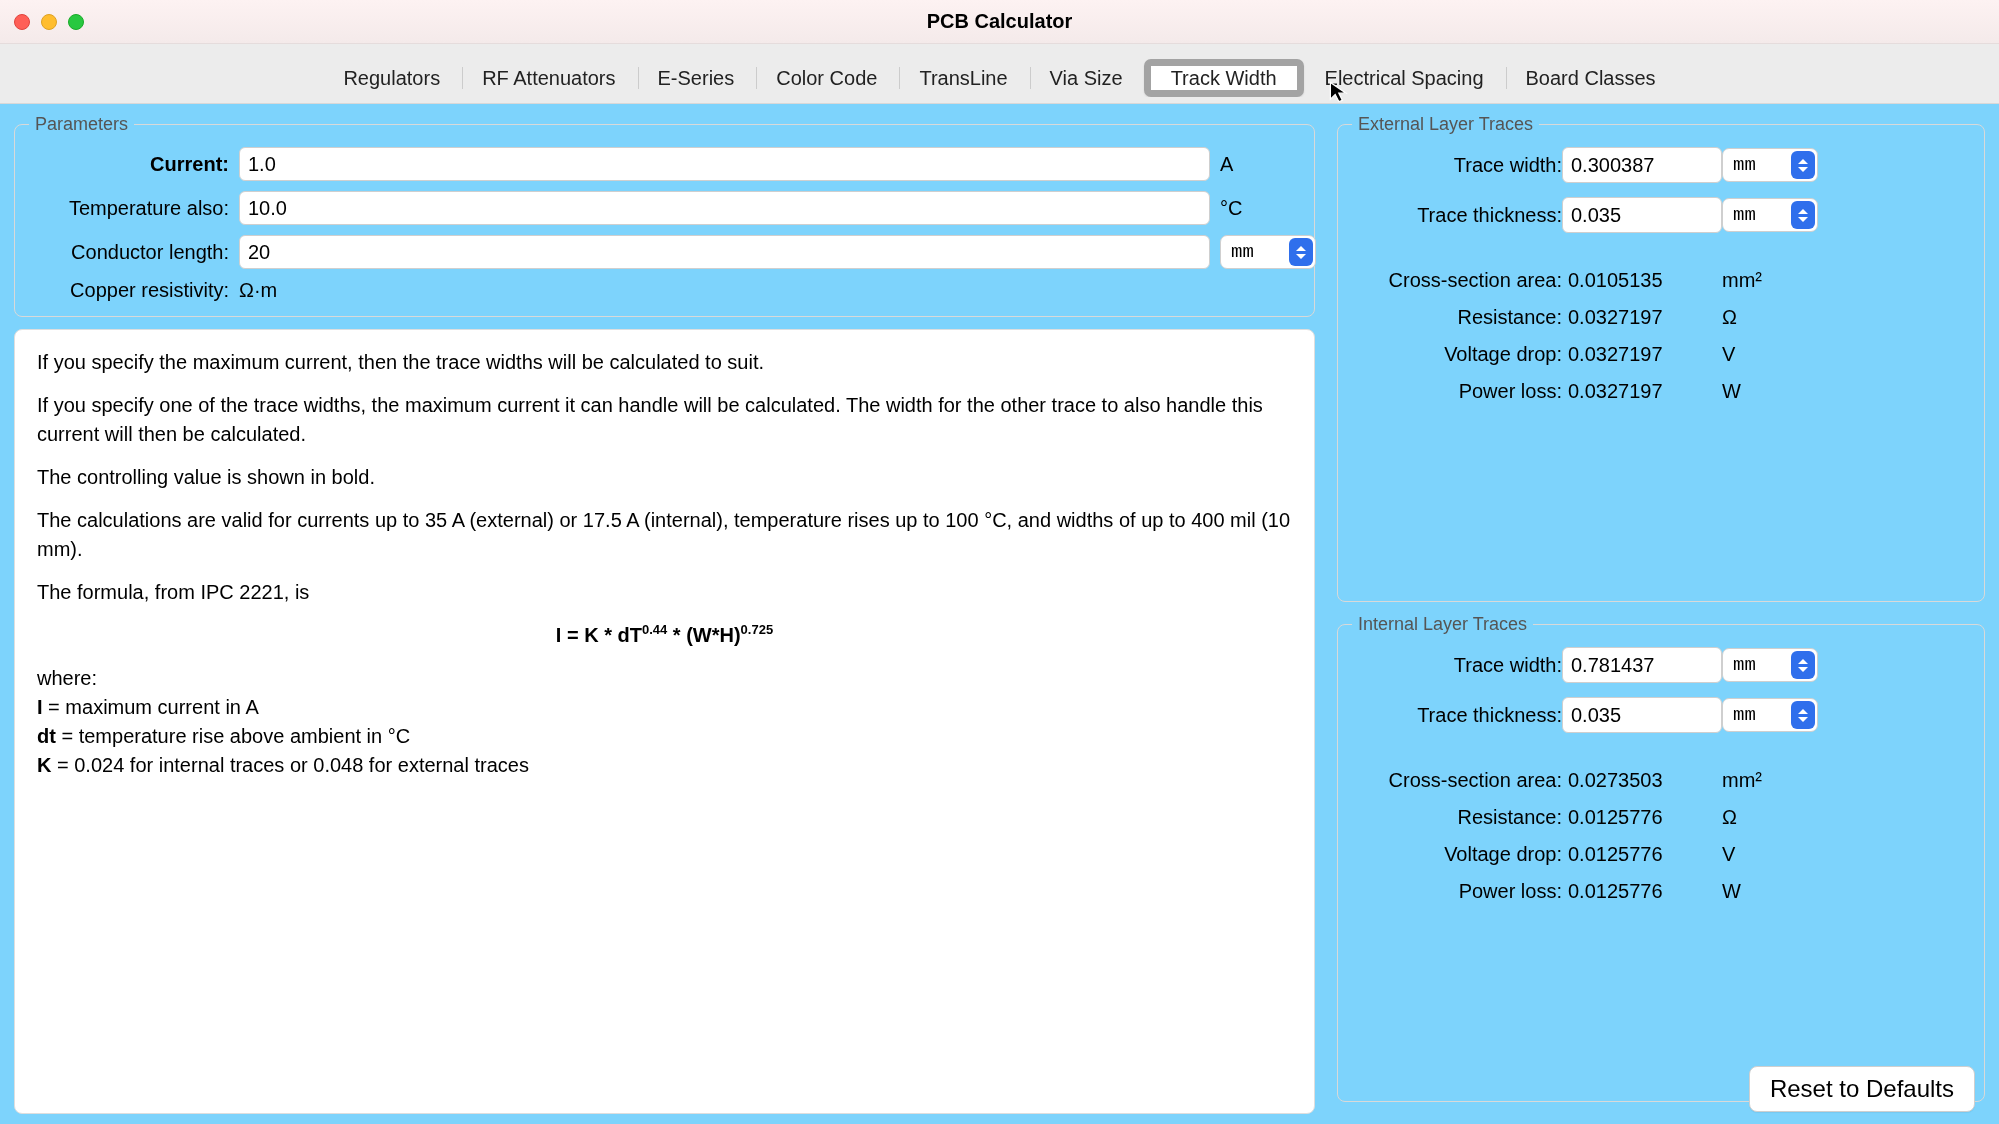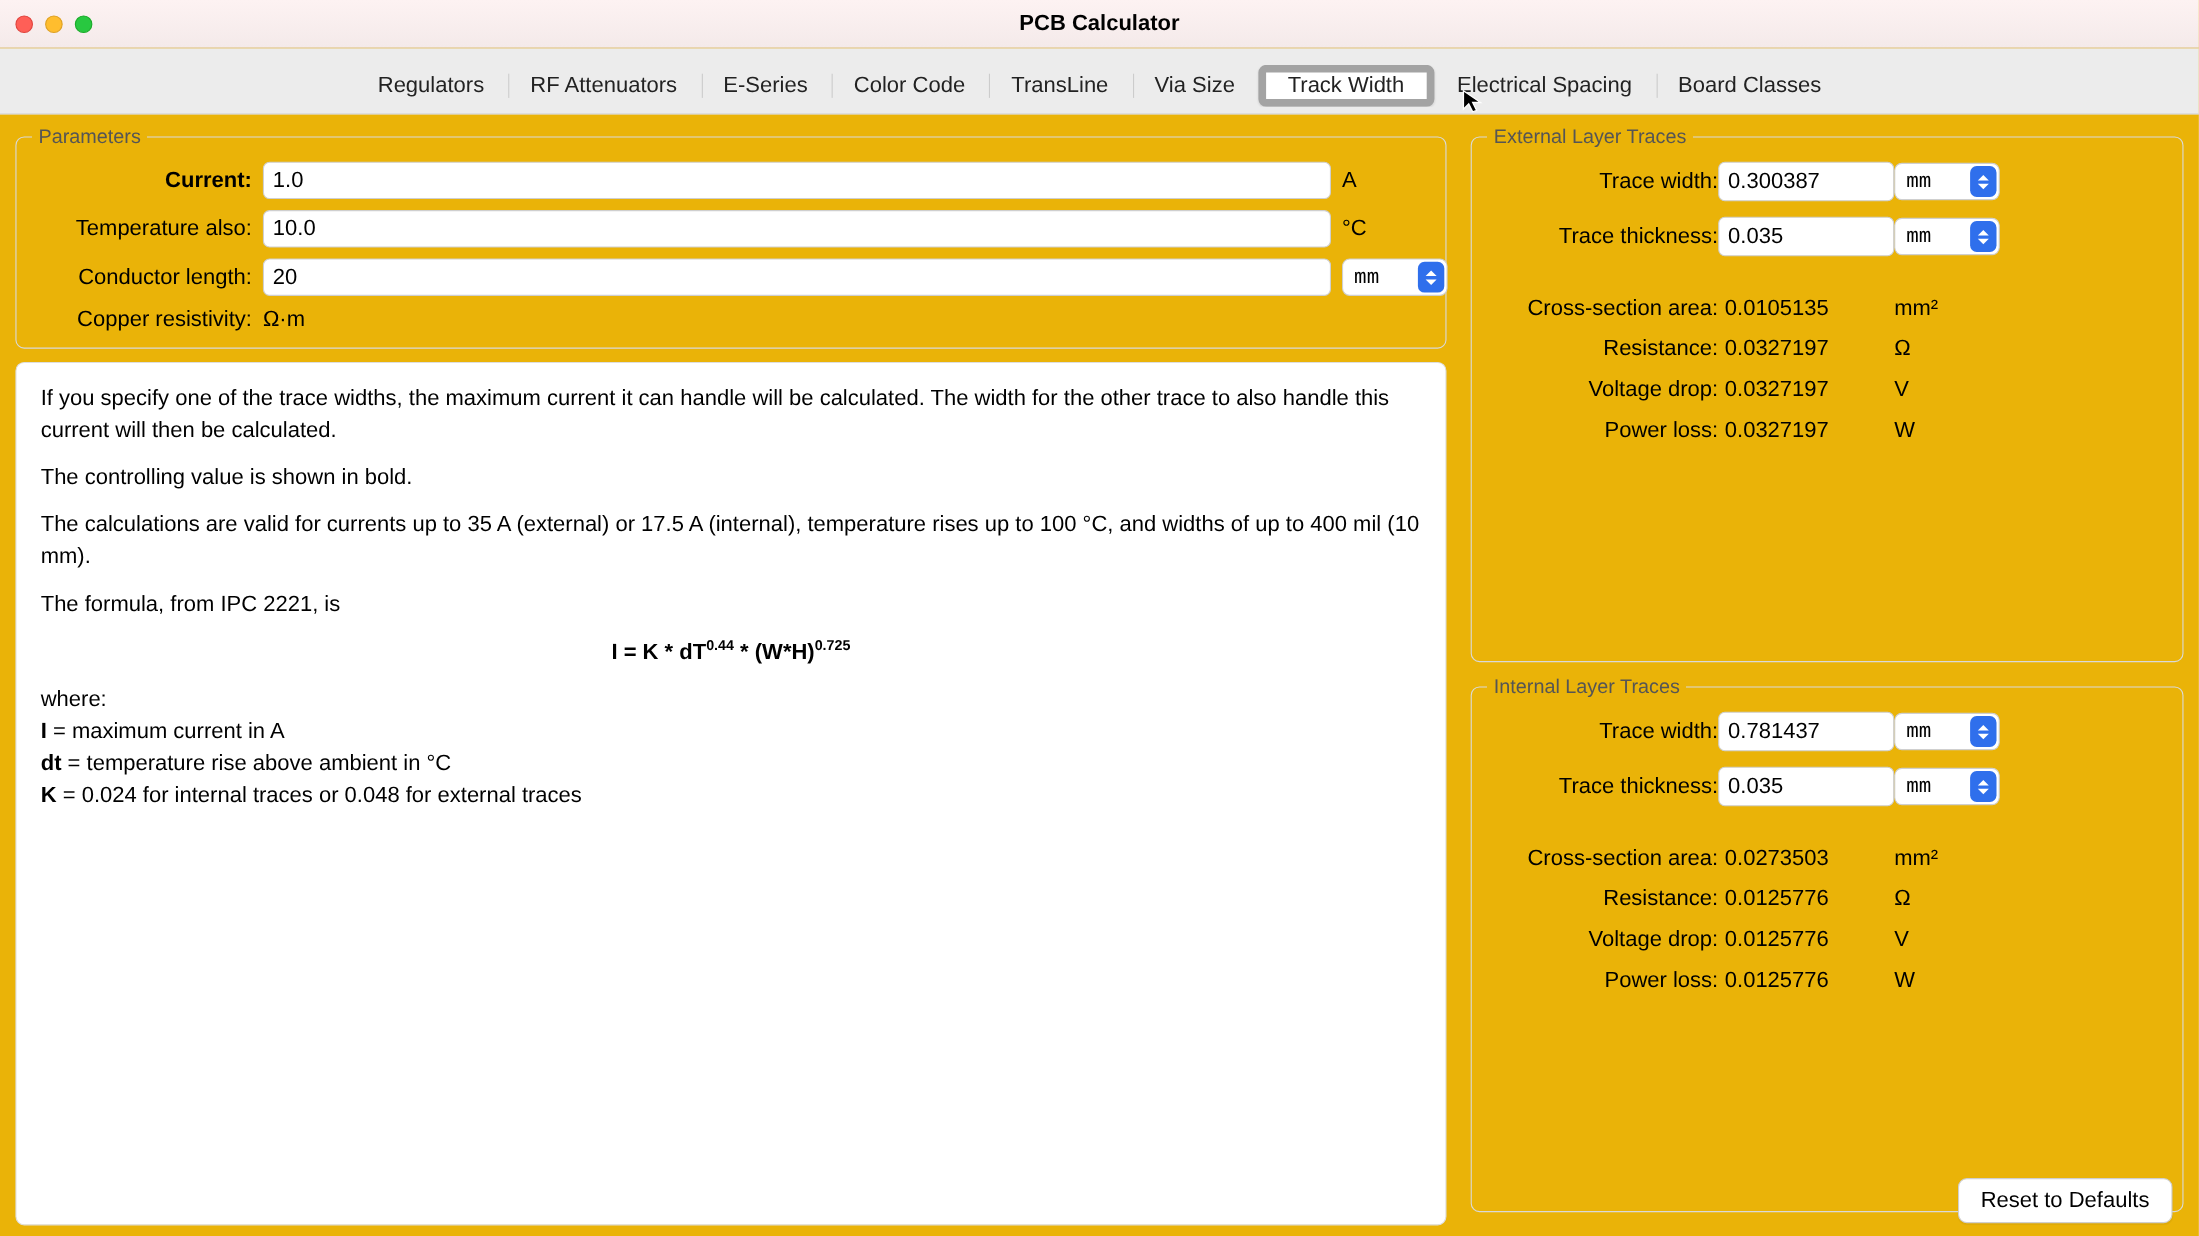--- a/index.html
+++ b/index.html
@@ -7,21 +7,21 @@
   body {
     font-family: -apple-system, BlinkMacSystemFont, "Helvetica Neue", Arial, sans-serif;
     font-size: 19px;
     background: #f1f1f1;
     color: #000;
     user-select: none;
   }
   .window {
     width: 1999px;
     height: 1124px;
-    background: #eab308;
+    background: #7dd3fc;
     display: flex;
     flex-direction: column;
   }
   .titlebar {
     height: 44px;
     display: flex;
     align-items: center;
     position: relative;
     background: linear-gradient(#fdf2f2,#f4eaea);
     border-bottom: 1px solid #e5dcdc;
@@ -191,21 +191,21 @@
   }
 
   .reset-btn{
     position:absolute;
     right:24px;
     bottom:12px;
     background:#ffffff;
     border:1px solid #cfcfcf;
     border-radius:8px;
     padding:8px 20px;
-    font-size:20px;
+    font-size:24px;
     box-shadow:0 1px 1px rgba(0,0,0,.05);
   }
 
   .cursor{
     position:absolute;
     width:24px; height:24px;
     pointer-events:none;
   }
   .cursor svg{ width:100%; height:100%; }
 </style>
@@ -278,20 +278,21 @@
             <div class="stepper"></div>
           </div>
 
           <div class="plabel">Copper resistivity:</div>
           <div class="unit-plain">Ω·m</div>
 
         </div>
       </fieldset>
 
       <div class="info-panel">
+        <p>If you specify the maximum current, then the trace widths will be calculated to suit.</p>
         <p>If you specify one of the trace widths, the maximum current it can handle will be calculated. The width for the other trace to also handle this current will then be calculated.</p>
         <p>The controlling value is shown in bold.</p>
         <p>The calculations are valid for currents up to 35 A (external) or 17.5 A (internal), temperature rises up to 100 °C, and widths of up to 400 mil (10 mm).</p>
         <p>The formula, from IPC 2221, is</p>
         <div class="formula">
           <span>I = K * dT</span><sup>0.44</sup><span> * (W*H)</span><sup>0.725</sup>
         </div>
         <div class="legendlist">
           <div>where:</div>
           <div><b>I</b><span> = maximum current in A</span></div>

